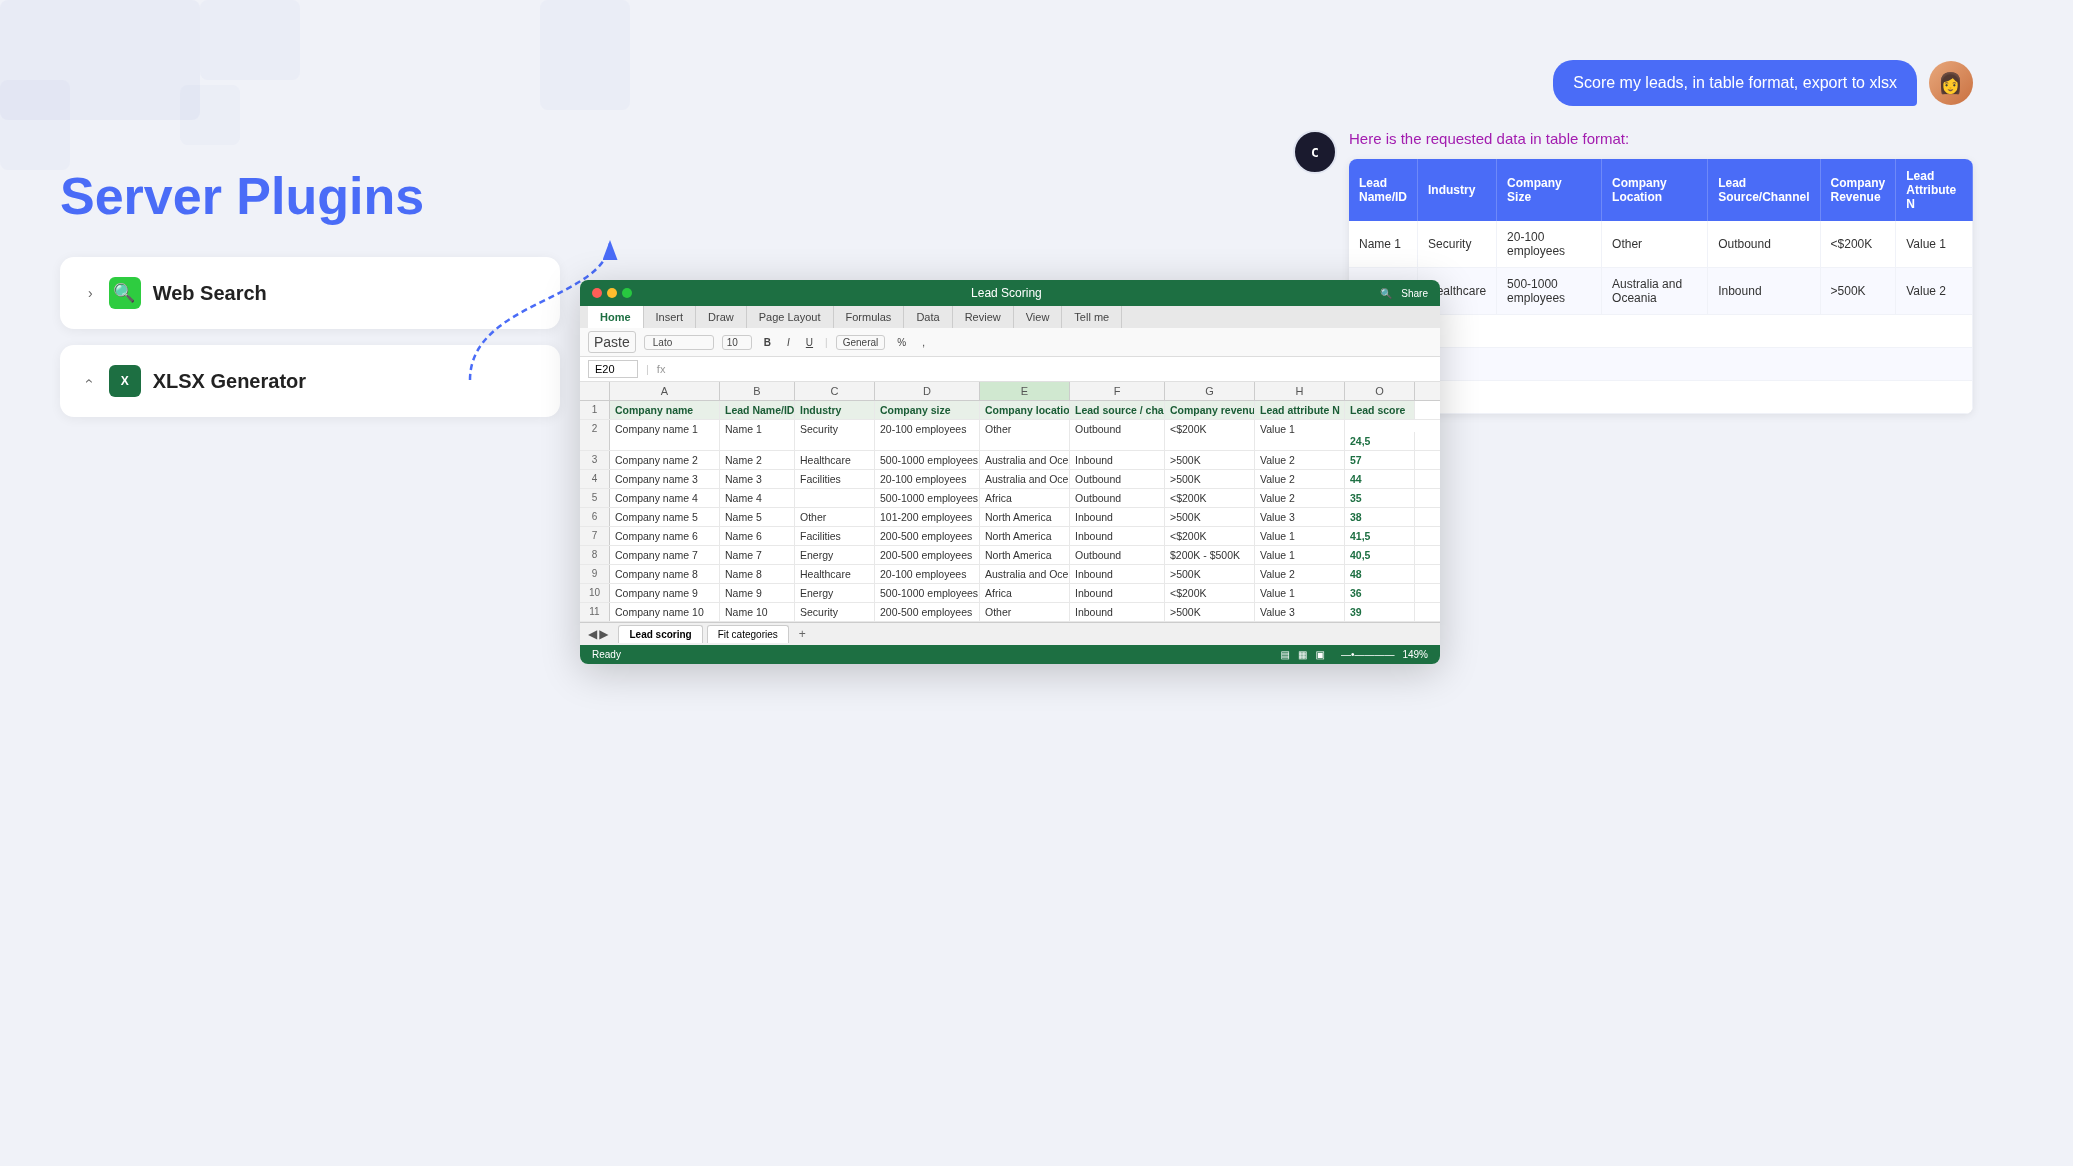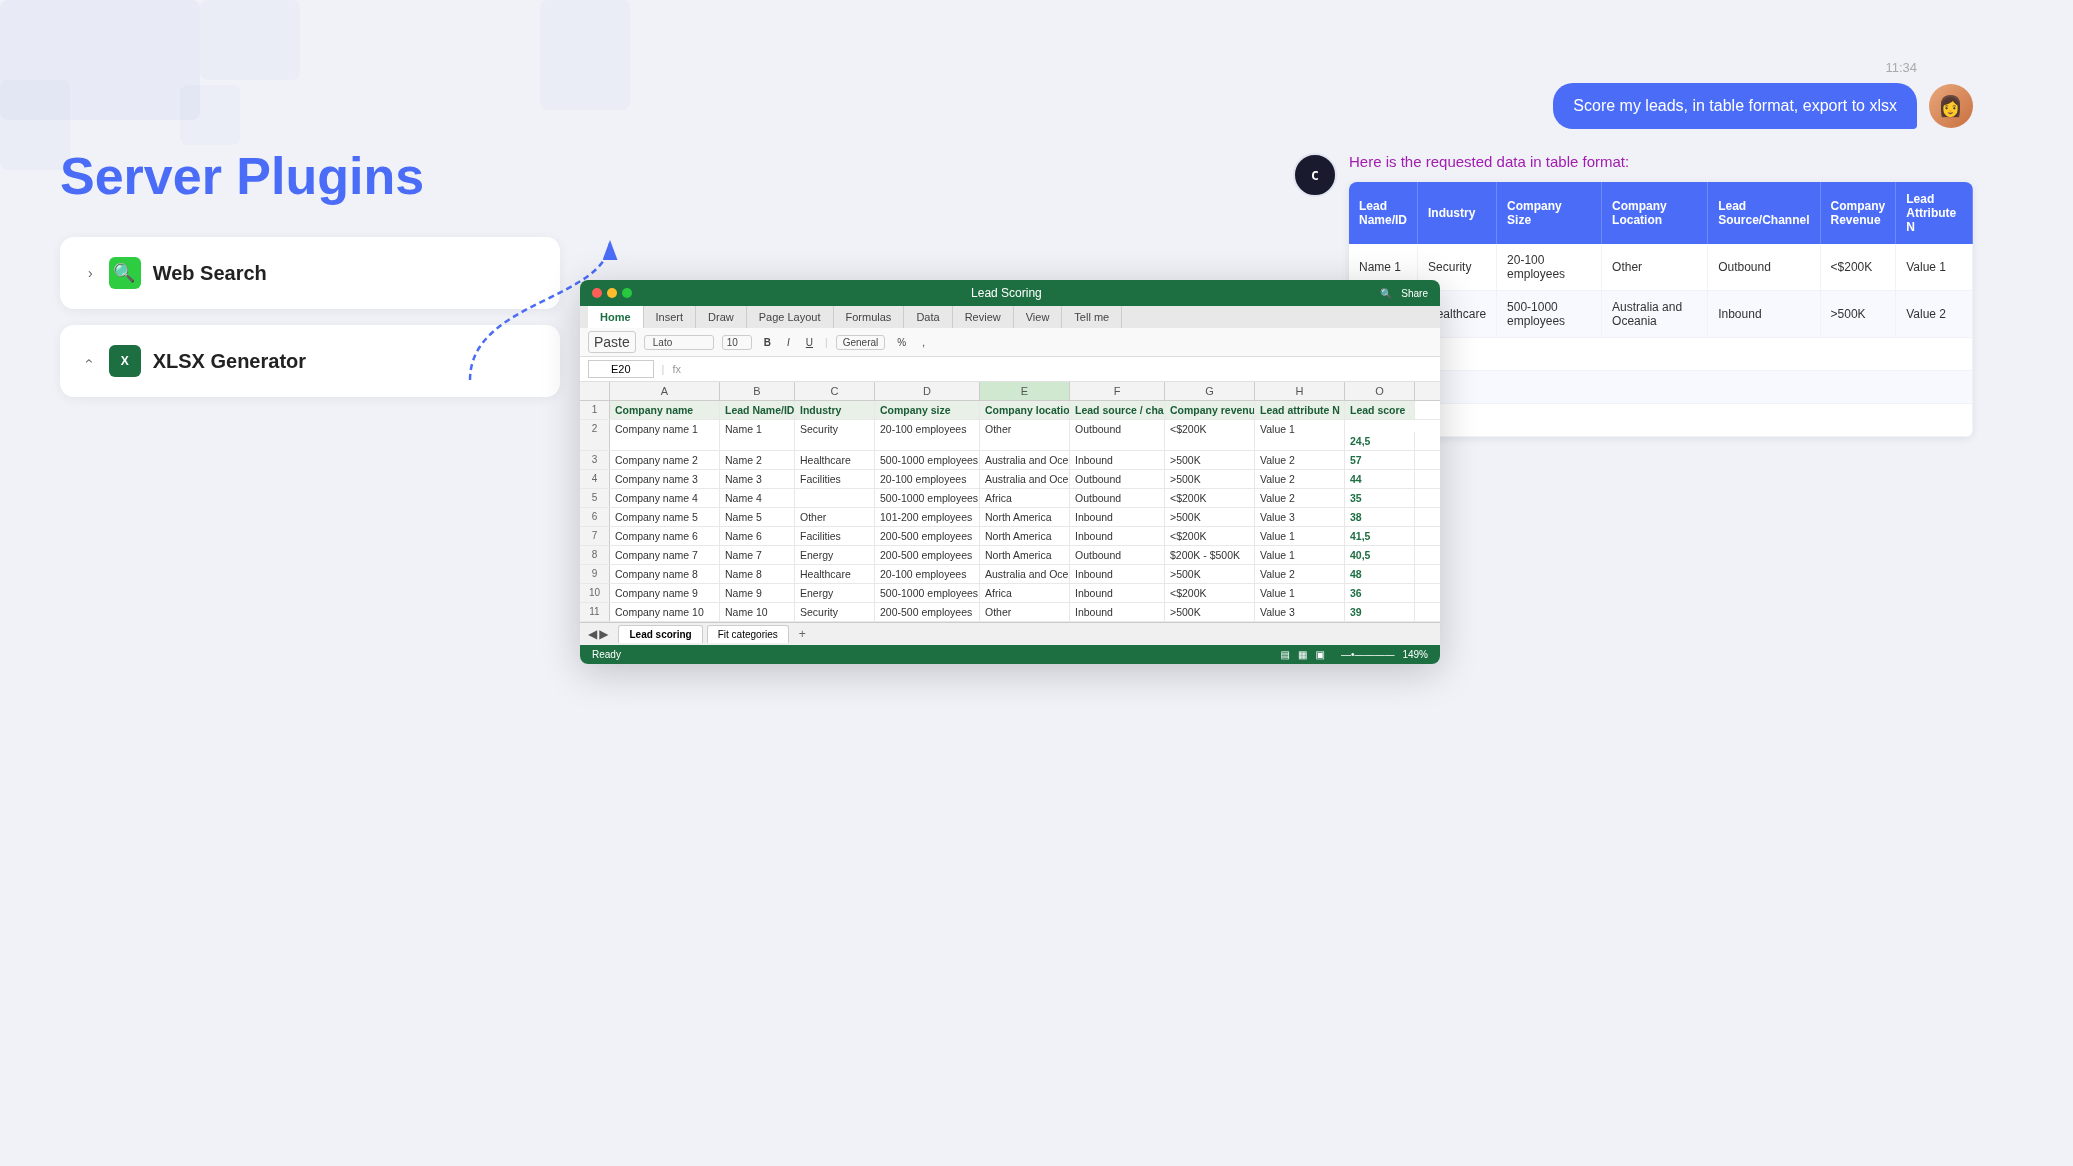--- a/index.html
+++ b/index.html
@@ -16,21 +16,21 @@
     .bg-shape {
       position: absolute;
       background: rgba(180, 190, 230, 0.3);
       border-radius: 8px;
     }
 
     
     .left-panel {
       position: absolute;
       left: 60px;
-      top: 148px;
+      top: 168px;
       width: 500px;
     }
 
     .page-title {
       font-size: 52px;
       font-weight: 700;
       color: #4a6cf7;
       margin-bottom: 32px;
       line-height: 1.1;
     }
@@ -322,21 +322,21 @@
       align-items: center;
       padding: 3px 8px;
       background: white;
       border-bottom: 1px solid #e0e0e0;
       font-size: 11px;
       gap: 8px;
     }
 
     .cell-ref {
       border: 1px solid #ccc;
-      padding: 2px 22px;
+      padding: 2px 6px;
       min-width: 50px;
       font-size: 11px;
     }
 
     .formula-content {
       flex: 1;
       padding: 2px 6px;
       font-size: 11px;
     }
 
@@ -482,21 +482,20 @@
   <defs>
     <marker id="arrowhead" markerWidth="8" markerHeight="6" refX="8" refY="3" orient="auto">
       <polygon points="0 0, 8 3, 0 6" fill="#4a6cf7"></polygon>
     </marker>
   </defs>
   <path d="M 20 160 C 20 80, 160 80, 160 20" stroke="#4a6cf7" stroke-width="2.5" stroke-dasharray="6,4" fill="none" marker-end="url(#arrowhead)"></path>
 </svg>
 
 <div class="right-panel">
 
-  <div class="timestamp" style="text-align:right; padding-right: 56px; margin-bottom: 8px;">11:34</div>
 
   <div class="user-message-row">
     <div class="user-bubble">Score my leads, in table format, export to xlsx</div>
     <div class="user-avatar">👩</div>
   </div>
 
   <div class="bot-message-row">
     <div class="bot-avatar" style="background: #1a1a2e; font-weight:700; color:white; font-size:13px; font-family: monospace;">C</div>
     <div class="bot-content">
       <div class="bot-text">Here is the requested data in table format:</div>

